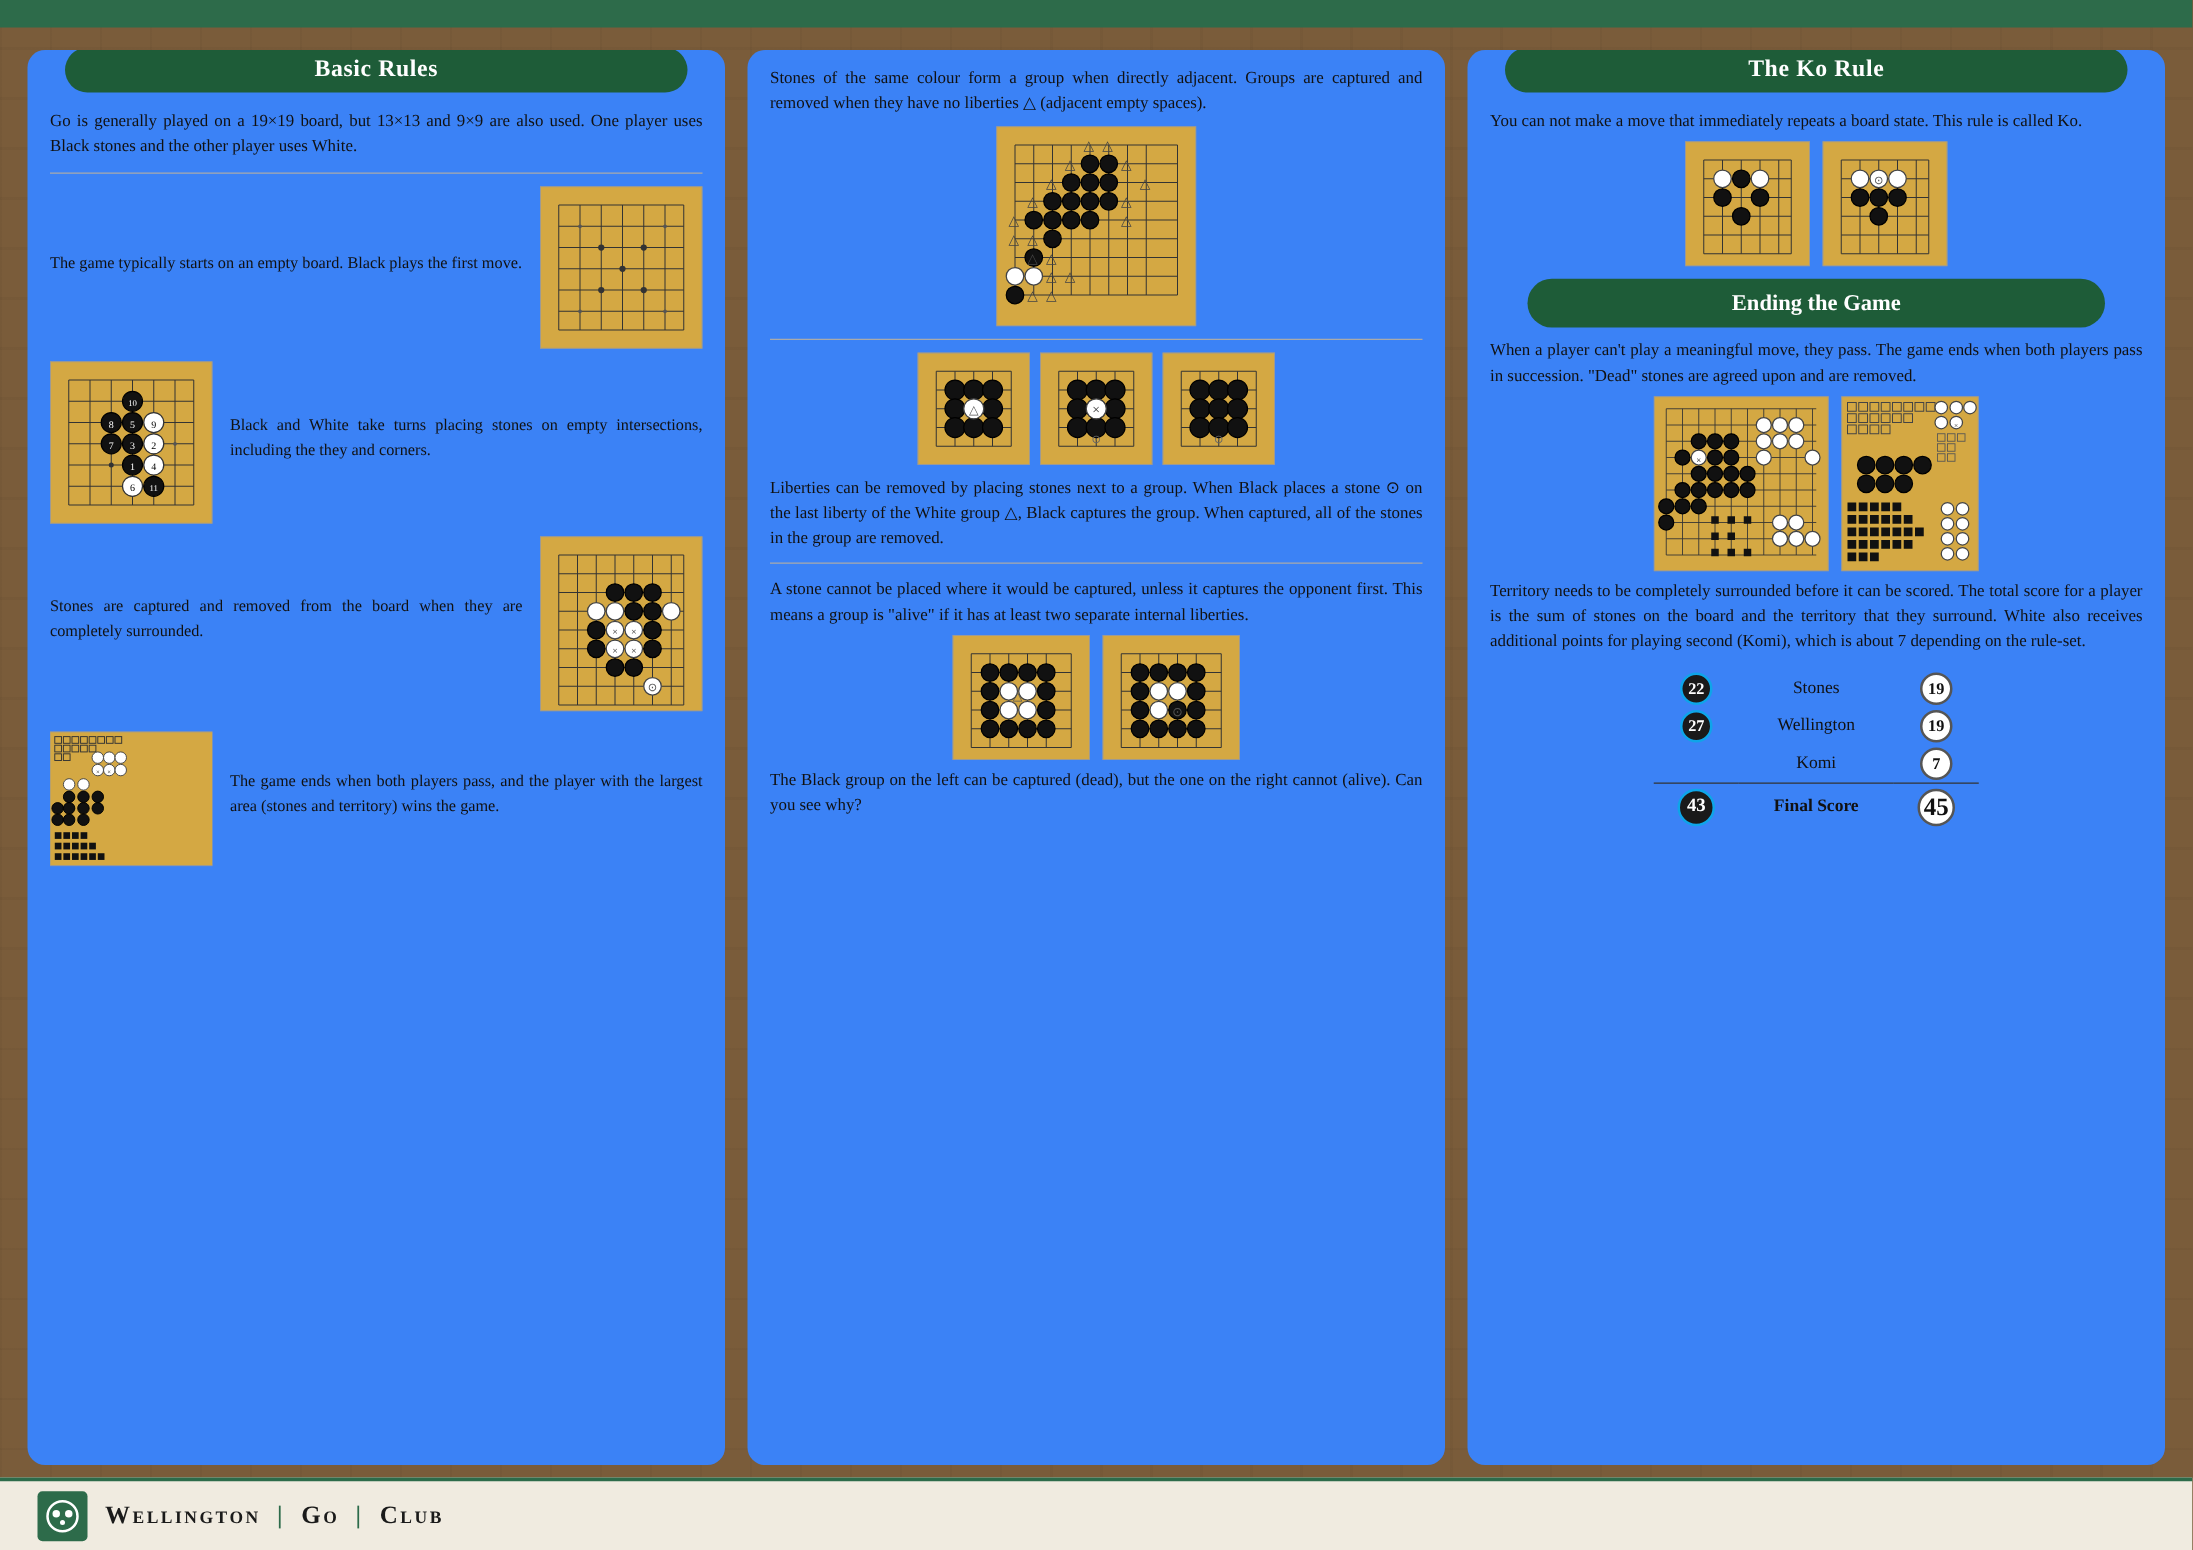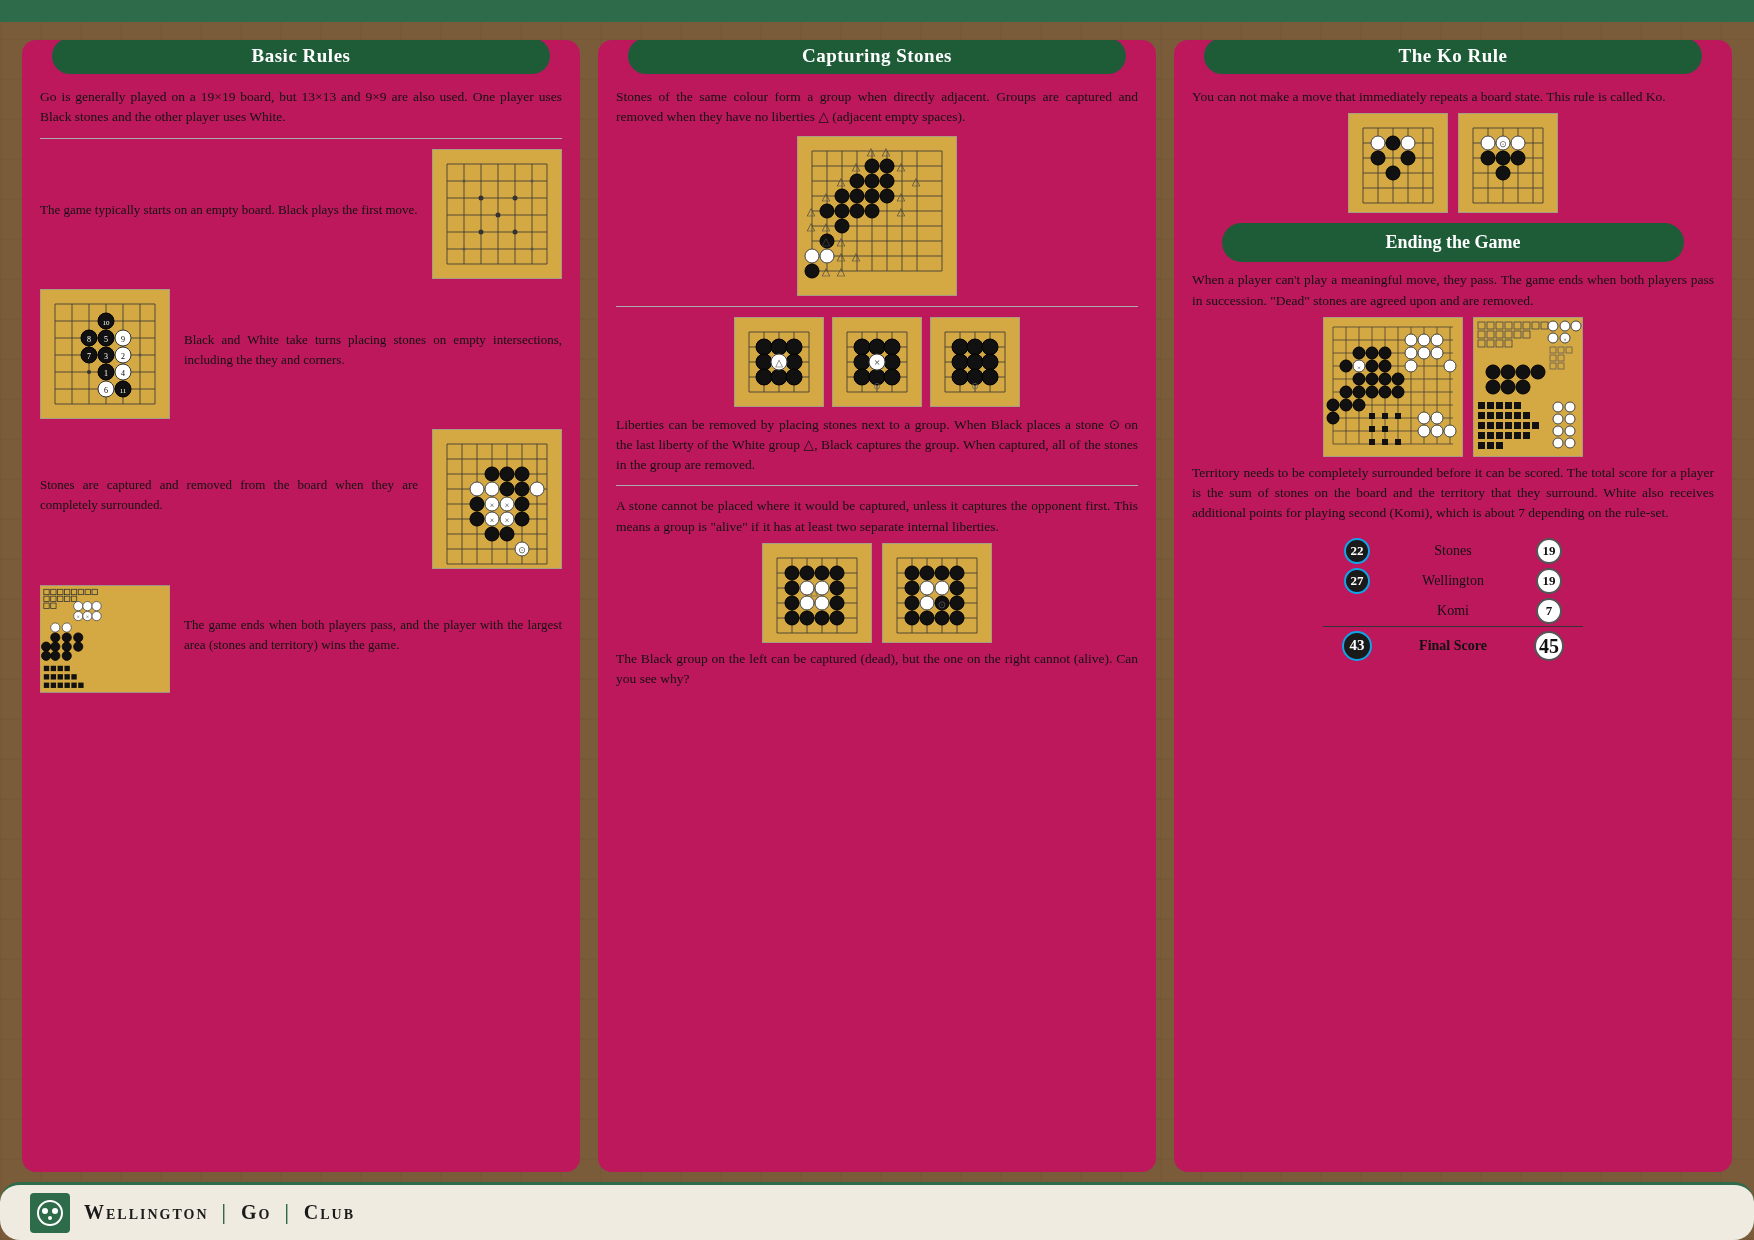--- a/index.html
+++ b/index.html
@@ -31,21 +31,21 @@
 
     .main-content {
       flex: 1;
       display: flex;
       flex-direction: row;
       padding: 18px 22px 10px 22px;
       gap: 18px;
     }
 
     .card {
-      background: #be185d;
+      background: #3b82f6;
       border-radius: 14px;
       padding: 0 0 14px 0;
       flex: 1;
       display: flex;
       flex-direction: column;
       overflow: hidden;
       position: relative;
     }
 
     .card-header {
@@ -112,21 +112,20 @@
 
     
     .footer {
       height: 58px;
       background: #f0ebe0;
       border-top: 3px solid #2d6b4a;
       display: flex;
       align-items: center;
       padding: 0 30px;
       gap: 14px;
-      border-radius: 20px;
     }
 
     .footer-logo {
       width: 40px;
       height: 40px;
       background: #2d6b4a;
       border-radius: 4px;
       display: flex;
       align-items: center;
       justify-content: center;
@@ -453,23 +452,20 @@
             <rect x="41" y="127" width="7" height="7"></rect>
             <rect x="50" y="127" width="7" height="7"></rect>
           </g>
         </svg>
         <p>The game ends when both players pass, and the player with the largest area (stones and territory) wins the game.</p>
       </div>
     </div>
   </div>
 
   <div class="card middle-card">
-    <div class="card-header">
-      <span class="card-header-title">Capturing Stones</span>
-    </div>
     <div class="card-body">
       <p>Stones of the same colour form a group when directly adjacent.  Groups are captured and removed when they have no liberties △ (adjacent empty spaces).</p>
 
       <div style="display:flex; justify-content:center; margin: 8px 0;">
         <svg width="160" height="160" viewBox="0 0 160 160">
           <rect width="160" height="160" fill="#d4a843" stroke="#999" stroke-width="1.5"></rect>
           <g stroke="#333" stroke-width="0.8">
             <line x1="15" y1="15" x2="145" y2="15"></line>
             <line x1="15" y1="30" x2="145" y2="30"></line>
             <line x1="15" y1="45" x2="145" y2="45"></line>

